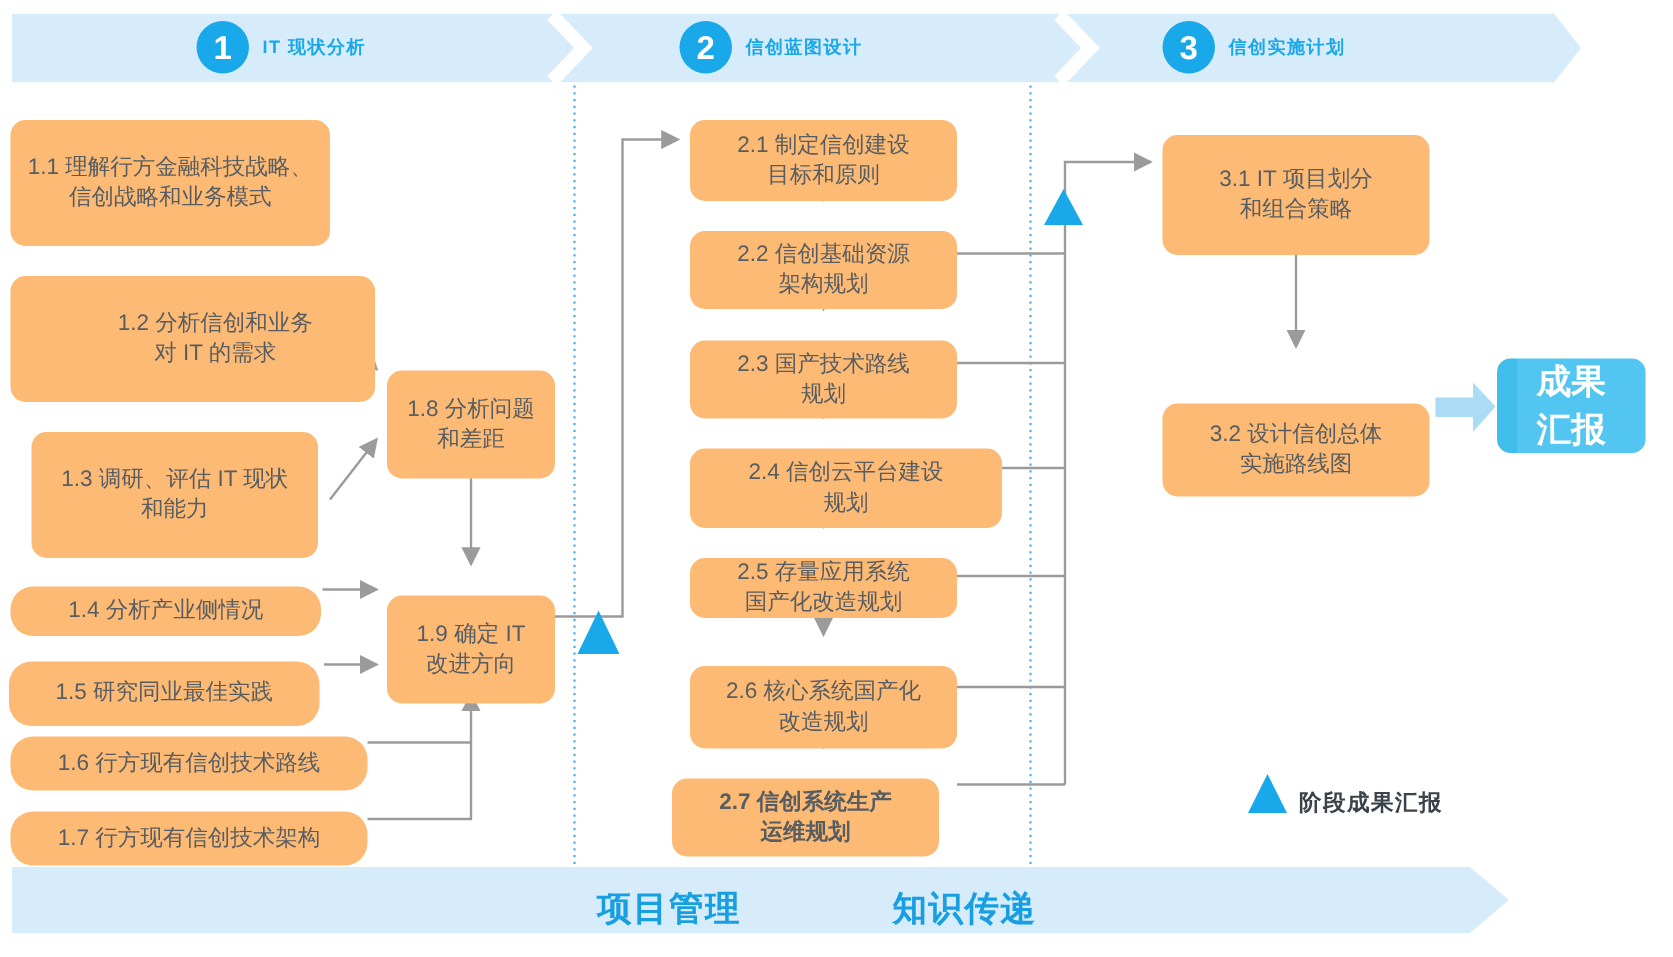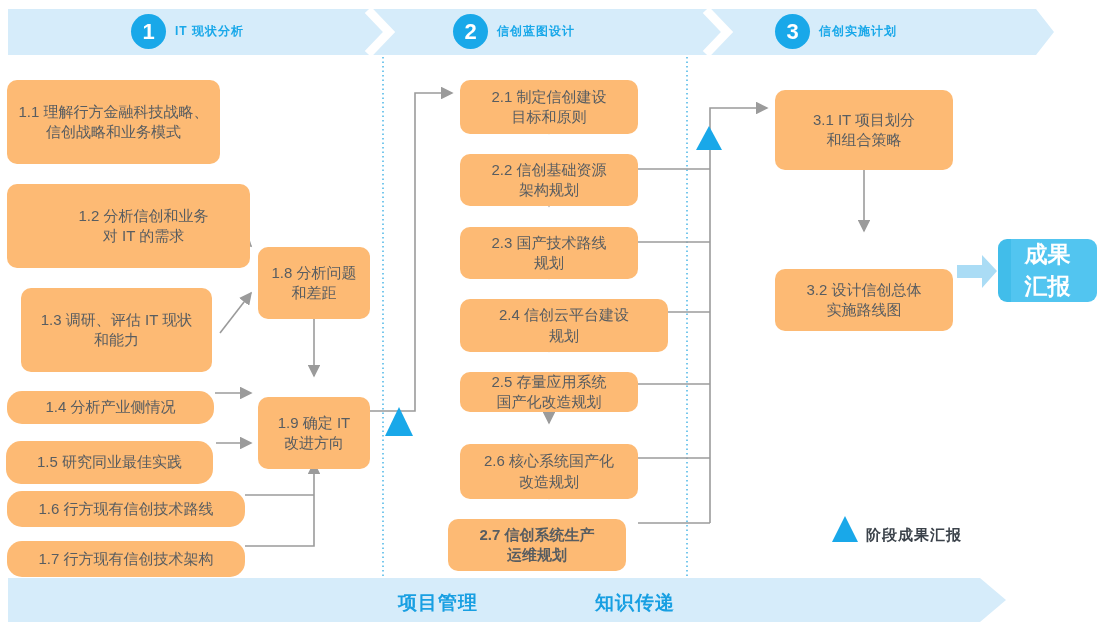--- a/index.html
+++ b/index.html
@@ -22,21 +22,21 @@
 
   
   .result{position:absolute;left:998px;top:239px;width:99px;height:63px;border-radius:9px;
        background:linear-gradient(90deg,#41bdea 0px,#41bdea 13px,#52c5f0 13px);
        color:#fff;font-weight:bold;font-size:23px;line-height:1.35;display:flex;align-items:center;
        justify-content:center;text-align:center;white-space:pre-line;z-index:2;}
 
   
   .banner{position:absolute;left:8px;top:578px;width:998px;height:44px;background:#d6ecfa;
        clip-path:polygon(0 0,972px 0,998px 22px,972px 44px,0 44px);}
-  .banner-label{position:absolute;top:590px;color:#189fe2;font-weight:bold;font-size:19px;
+  .banner-label{position:absolute;top:590px;color:#189fe2;font-weight:bold;font-size:23px;
        letter-spacing:1px;z-index:3;white-space:nowrap;}
 
   .legend-label{position:absolute;left:866px;top:496px;color:#3b424a;font-weight:bold;
        font-size:15px;letter-spacing:1px;z-index:3;white-space:nowrap;margin-top:30px;}
 
   svg.overlay{position:absolute;left:0;top:0;z-index:1;pointer-events:none;}
 </style>
 </head>
 <body>
 

